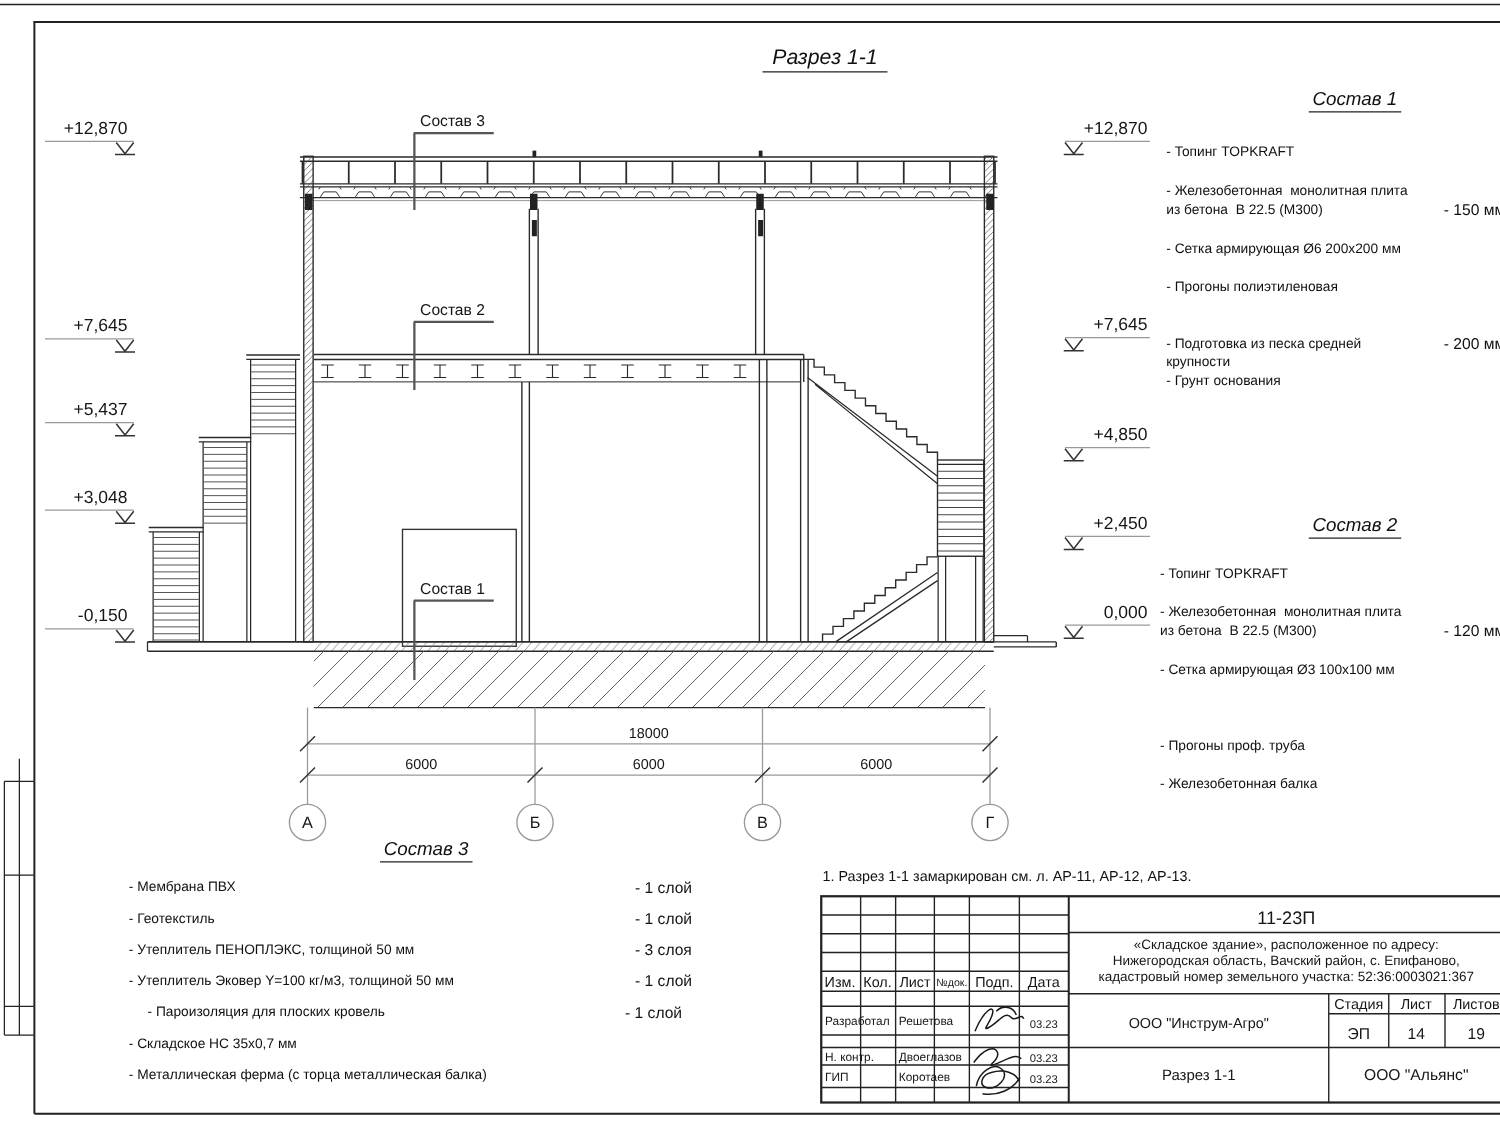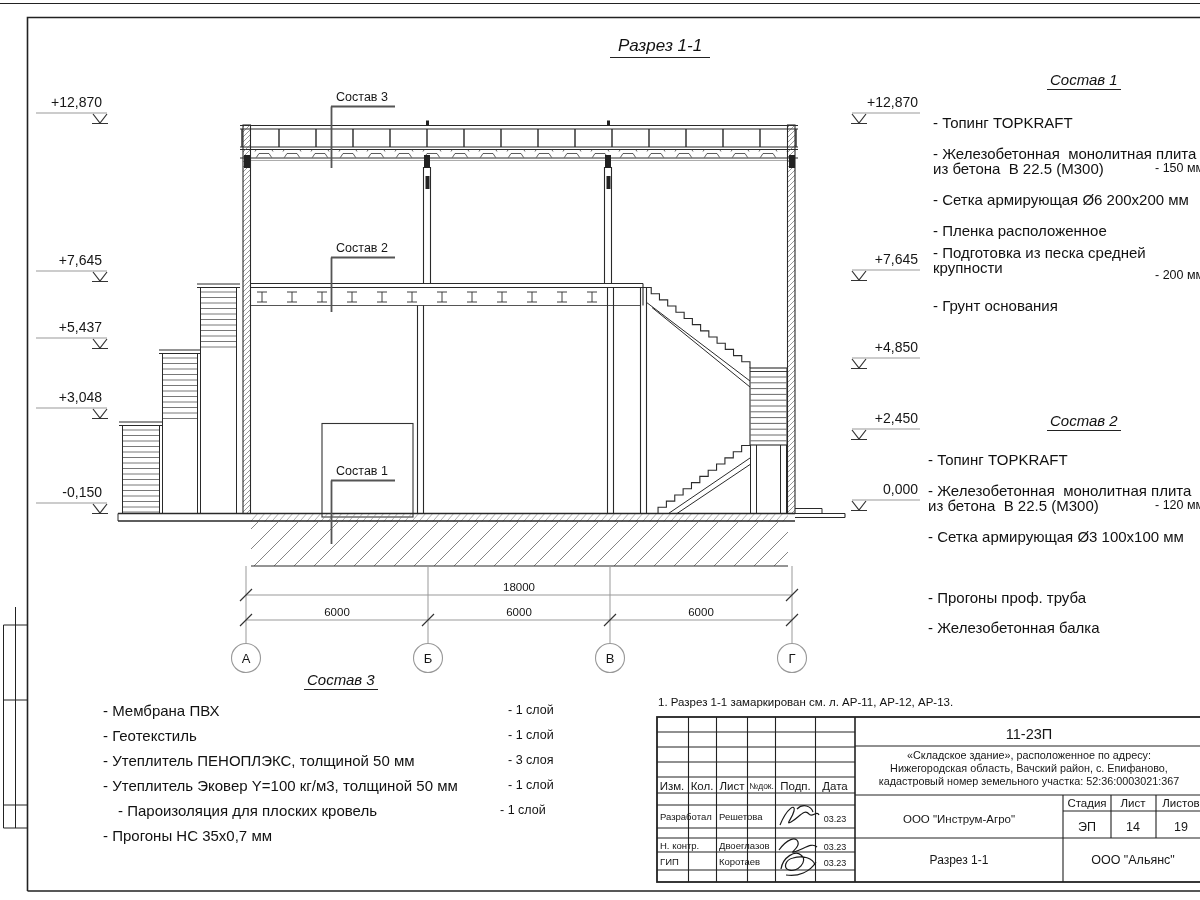--- a/index.html
+++ b/index.html
@@ -13,21 +13,21 @@
   .lbl{font-size:12.5px}
   .tbh{font-size:11.5px}
   .tbs{font-size:9.5px}
   .tbd{font-size:9px}
   .main-title{position:absolute;left:560px;top:36px;width:200px;text-align:center;
               font-size:17px;font-style:italic}
   .main-title span{border-bottom:1.3px solid #222;padding:0 8px 2px}
   .comp-title{position:absolute;font-size:15px;font-style:italic;border-bottom:1px solid #222;
               padding:0 3px 1px;white-space:nowrap}
   .list{position:absolute}
-  .li{position:absolute;font-size:15px;line-height:15px;white-space:pre}
+  .li{position:absolute;font-size:11px;line-height:15px;white-space:pre}
   .lv{position:absolute;font-size:12.5px;white-space:nowrap}
   .note{position:absolute;left:658px;top:696px;font-size:11.5px;white-space:nowrap}
 </style>
 </head>
 <body>
 
 <svg width="1200" height="900" viewBox="0 0 1200 900">
   <defs>
     <pattern id="wallhatch" width="5" height="5" patternUnits="userSpaceOnUse">
       <path d="M0,5 L5,0" stroke="#555" stroke-width="0.6" fill="none"></path>
@@ -257,22 +257,22 @@
 
 <div class="note">1. Разрез 1-1 замаркирован см. л. АР-11, АР-12, АР-13.</div>
 
 <div class="comp-title" style="left:1047px;top:71px">Состав 1</div>
 <div class="list" style="left:933px;top:70px;width:267px;height:260px">
   <div class="li" style="left:0;top:45px">- Топинг TOPKRAFT</div>
   <div class="li" style="left:0;top:76px">- Железобетонная  монолитная плита
 из бетона  В 22.5 (М300)</div>
   <div class="lv" style="left:222px;top:91px">- 150 мм</div>
   <div class="li" style="left:0;top:122px">- Сетка армирующая Ø6 200x200 мм</div>
-  <div class="li" style="left:0;top:153px">- Пленка расположенное</div>
-  <div class="li" style="left:0;top:175px">- Подготовка из песка средней
+  <div class="li" style="left:0;top:153px">- Прогоны полиэтиленовая</div>
+  <div class="li" style="left:0;top:198px">- Подготовка из песка средней
 крупности</div>
   <div class="lv" style="left:222px;top:198px">- 200 мм</div>
   <div class="li" style="left:0;top:228px">- Грунт основания</div>
 </div>
 
 <div class="comp-title" style="left:1047px;top:412px">Состав 2</div>
 <div class="list" style="left:928px;top:412px;width:272px;height:240px">
   <div class="li" style="left:0;top:40px">- Топинг TOPKRAFT</div>
   <div class="li" style="left:0;top:71px">- Железобетонная  монолитная плита
 из бетона  В 22.5 (М300)</div>
@@ -288,14 +288,15 @@
   <div class="li" style="left:8px;top:39px">- Мембрана ПВХ</div>
   <div class="lv" style="left:413px;top:39px">- 1 слой</div>
   <div class="li" style="left:8px;top:64px">- Геотекстиль</div>
   <div class="lv" style="left:413px;top:64px">- 1 слой</div>
   <div class="li" style="left:8px;top:89px">- Утеплитель ПЕНОПЛЭКС, толщиной 50 мм</div>
   <div class="lv" style="left:413px;top:89px">- 3 слоя</div>
   <div class="li" style="left:8px;top:114px">- Утеплитель Эковер Y=100 кг/м3, толщиной 50 мм</div>
   <div class="lv" style="left:413px;top:114px">- 1 слой</div>
   <div class="li" style="left:23px;top:139px">- Пароизоляция для плоских кровель</div>
   <div class="lv" style="left:405px;top:139px">- 1 слой</div>
-  <div class="li" style="left:8px;top:164px">- Прогоны НС 35x0,7 мм</div>
+  <div class="li" style="left:8px;top:164px">- Складское НС 35x0,7 мм</div>
+  <div class="li" style="left:8px;top:189px">- Металлическая ферма (с торца металлическая балка)</div>
 </div>
 
 </body></html>

